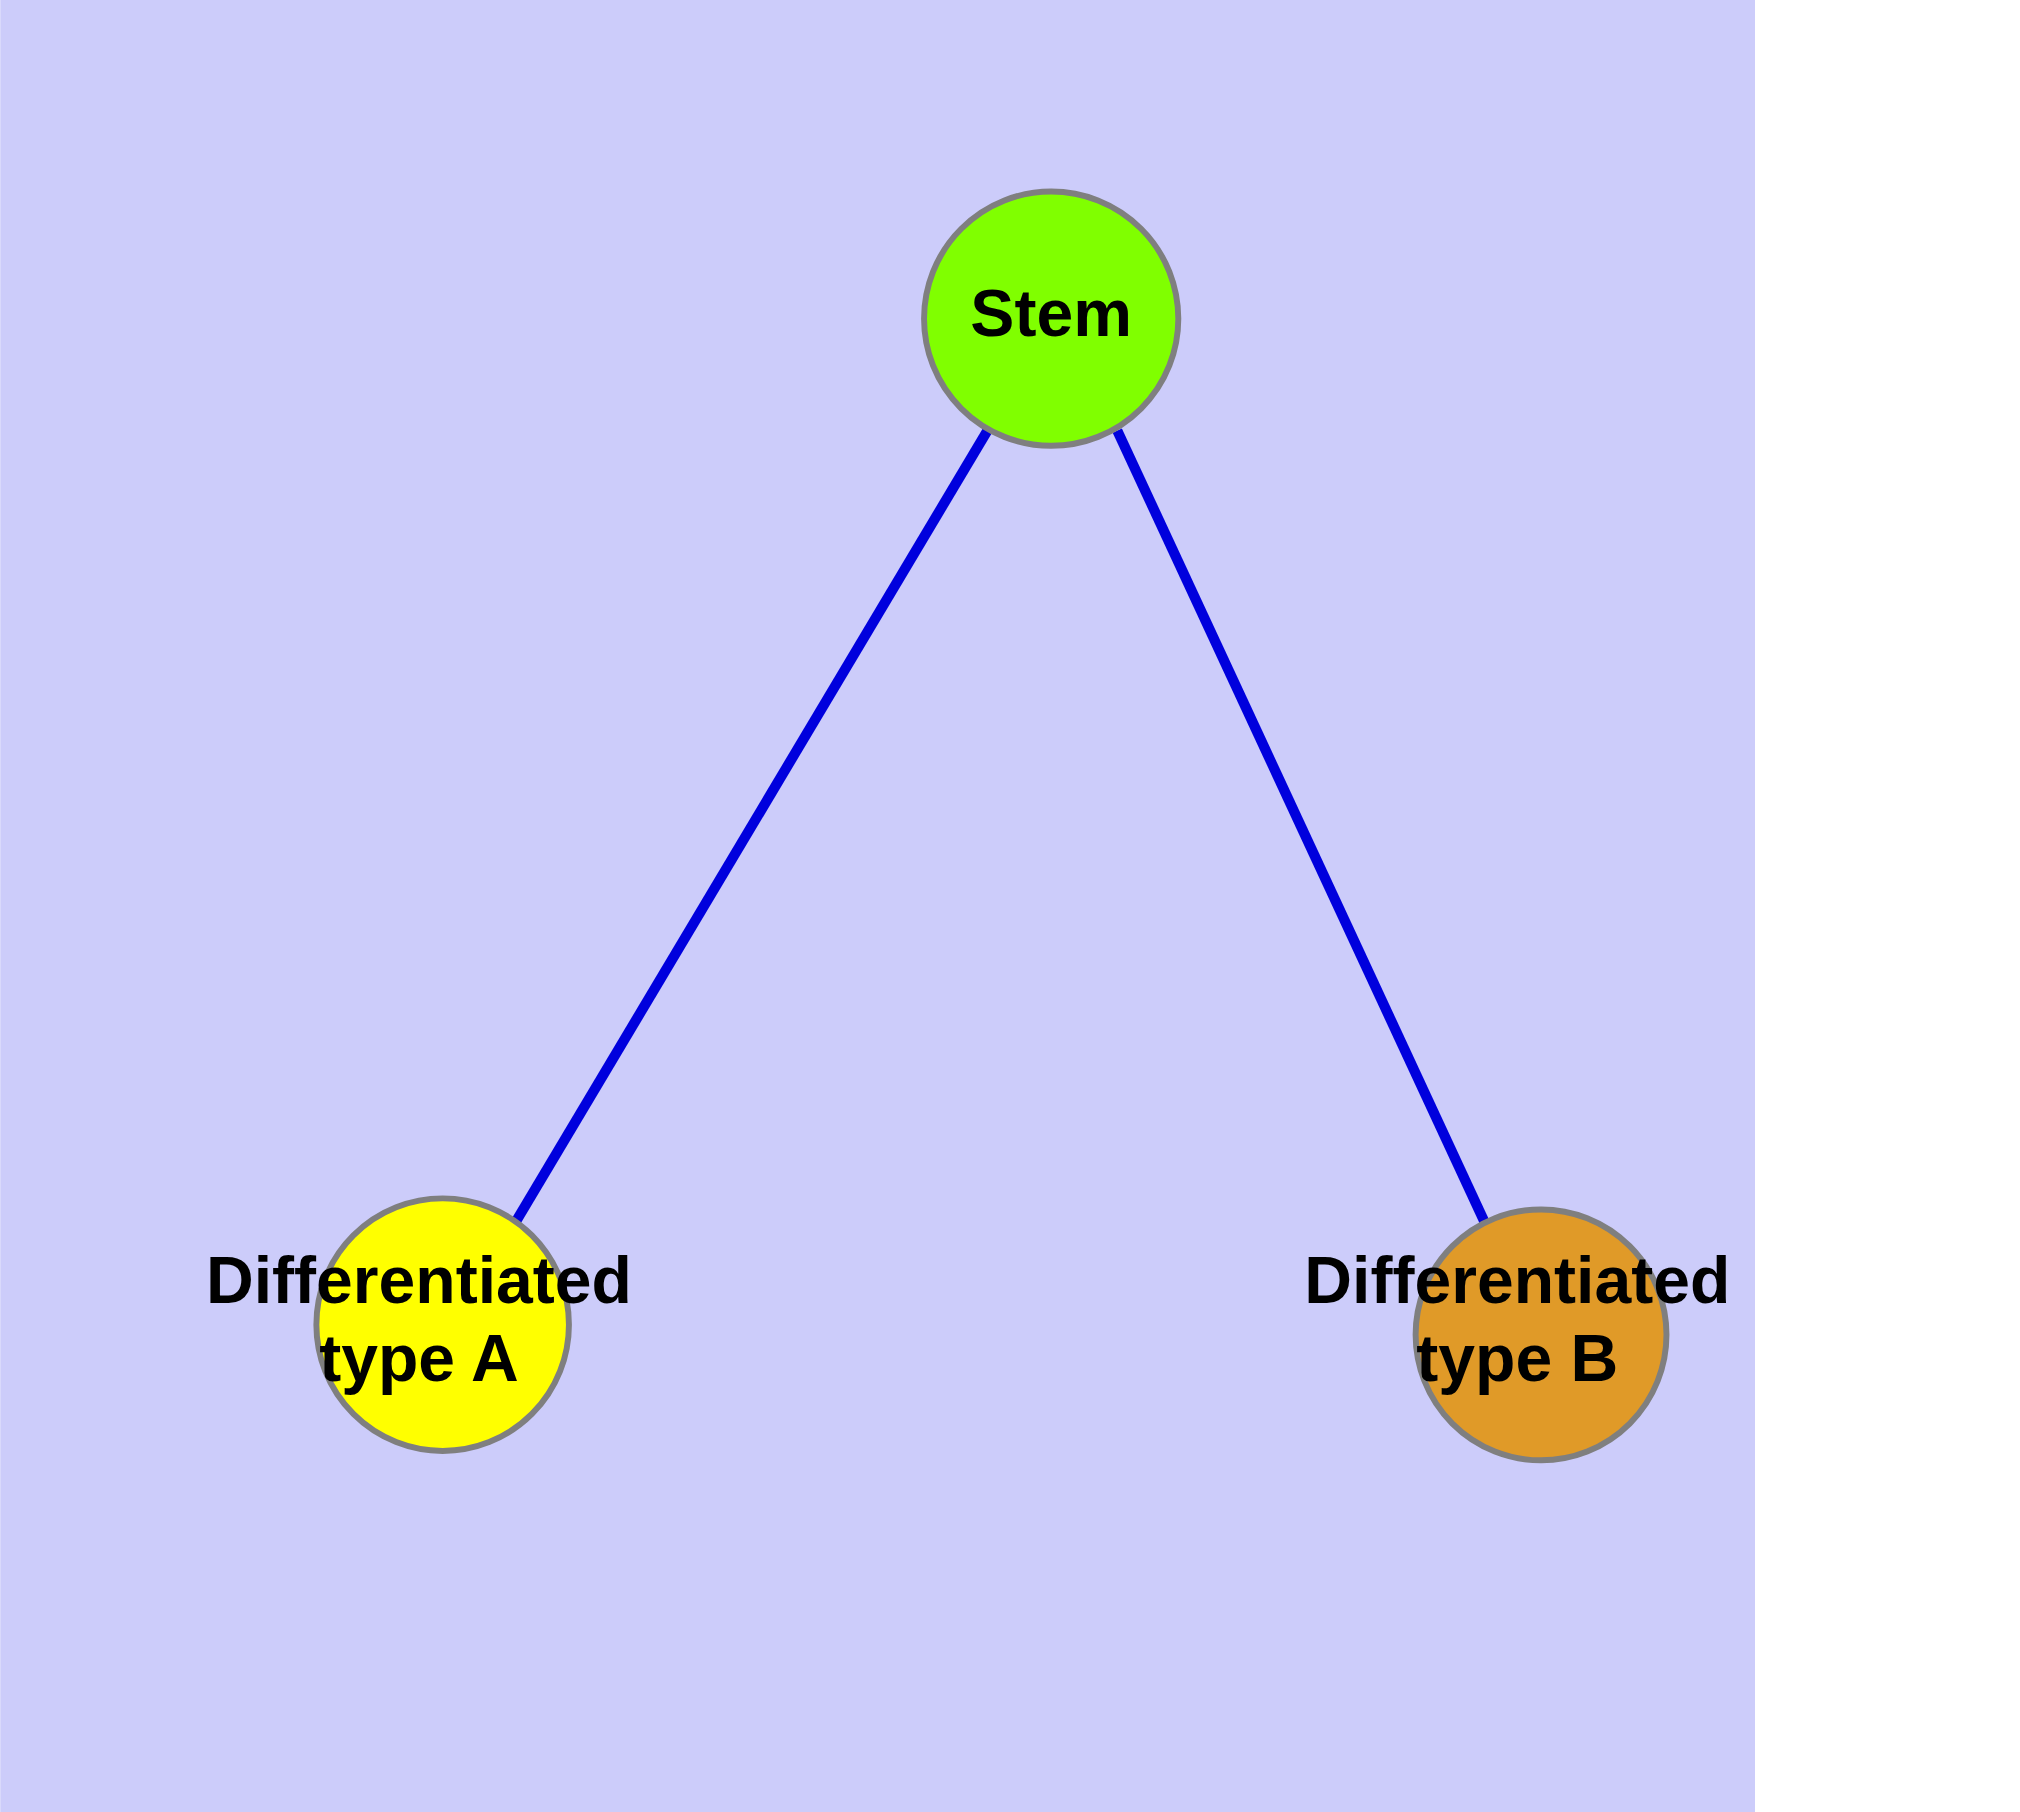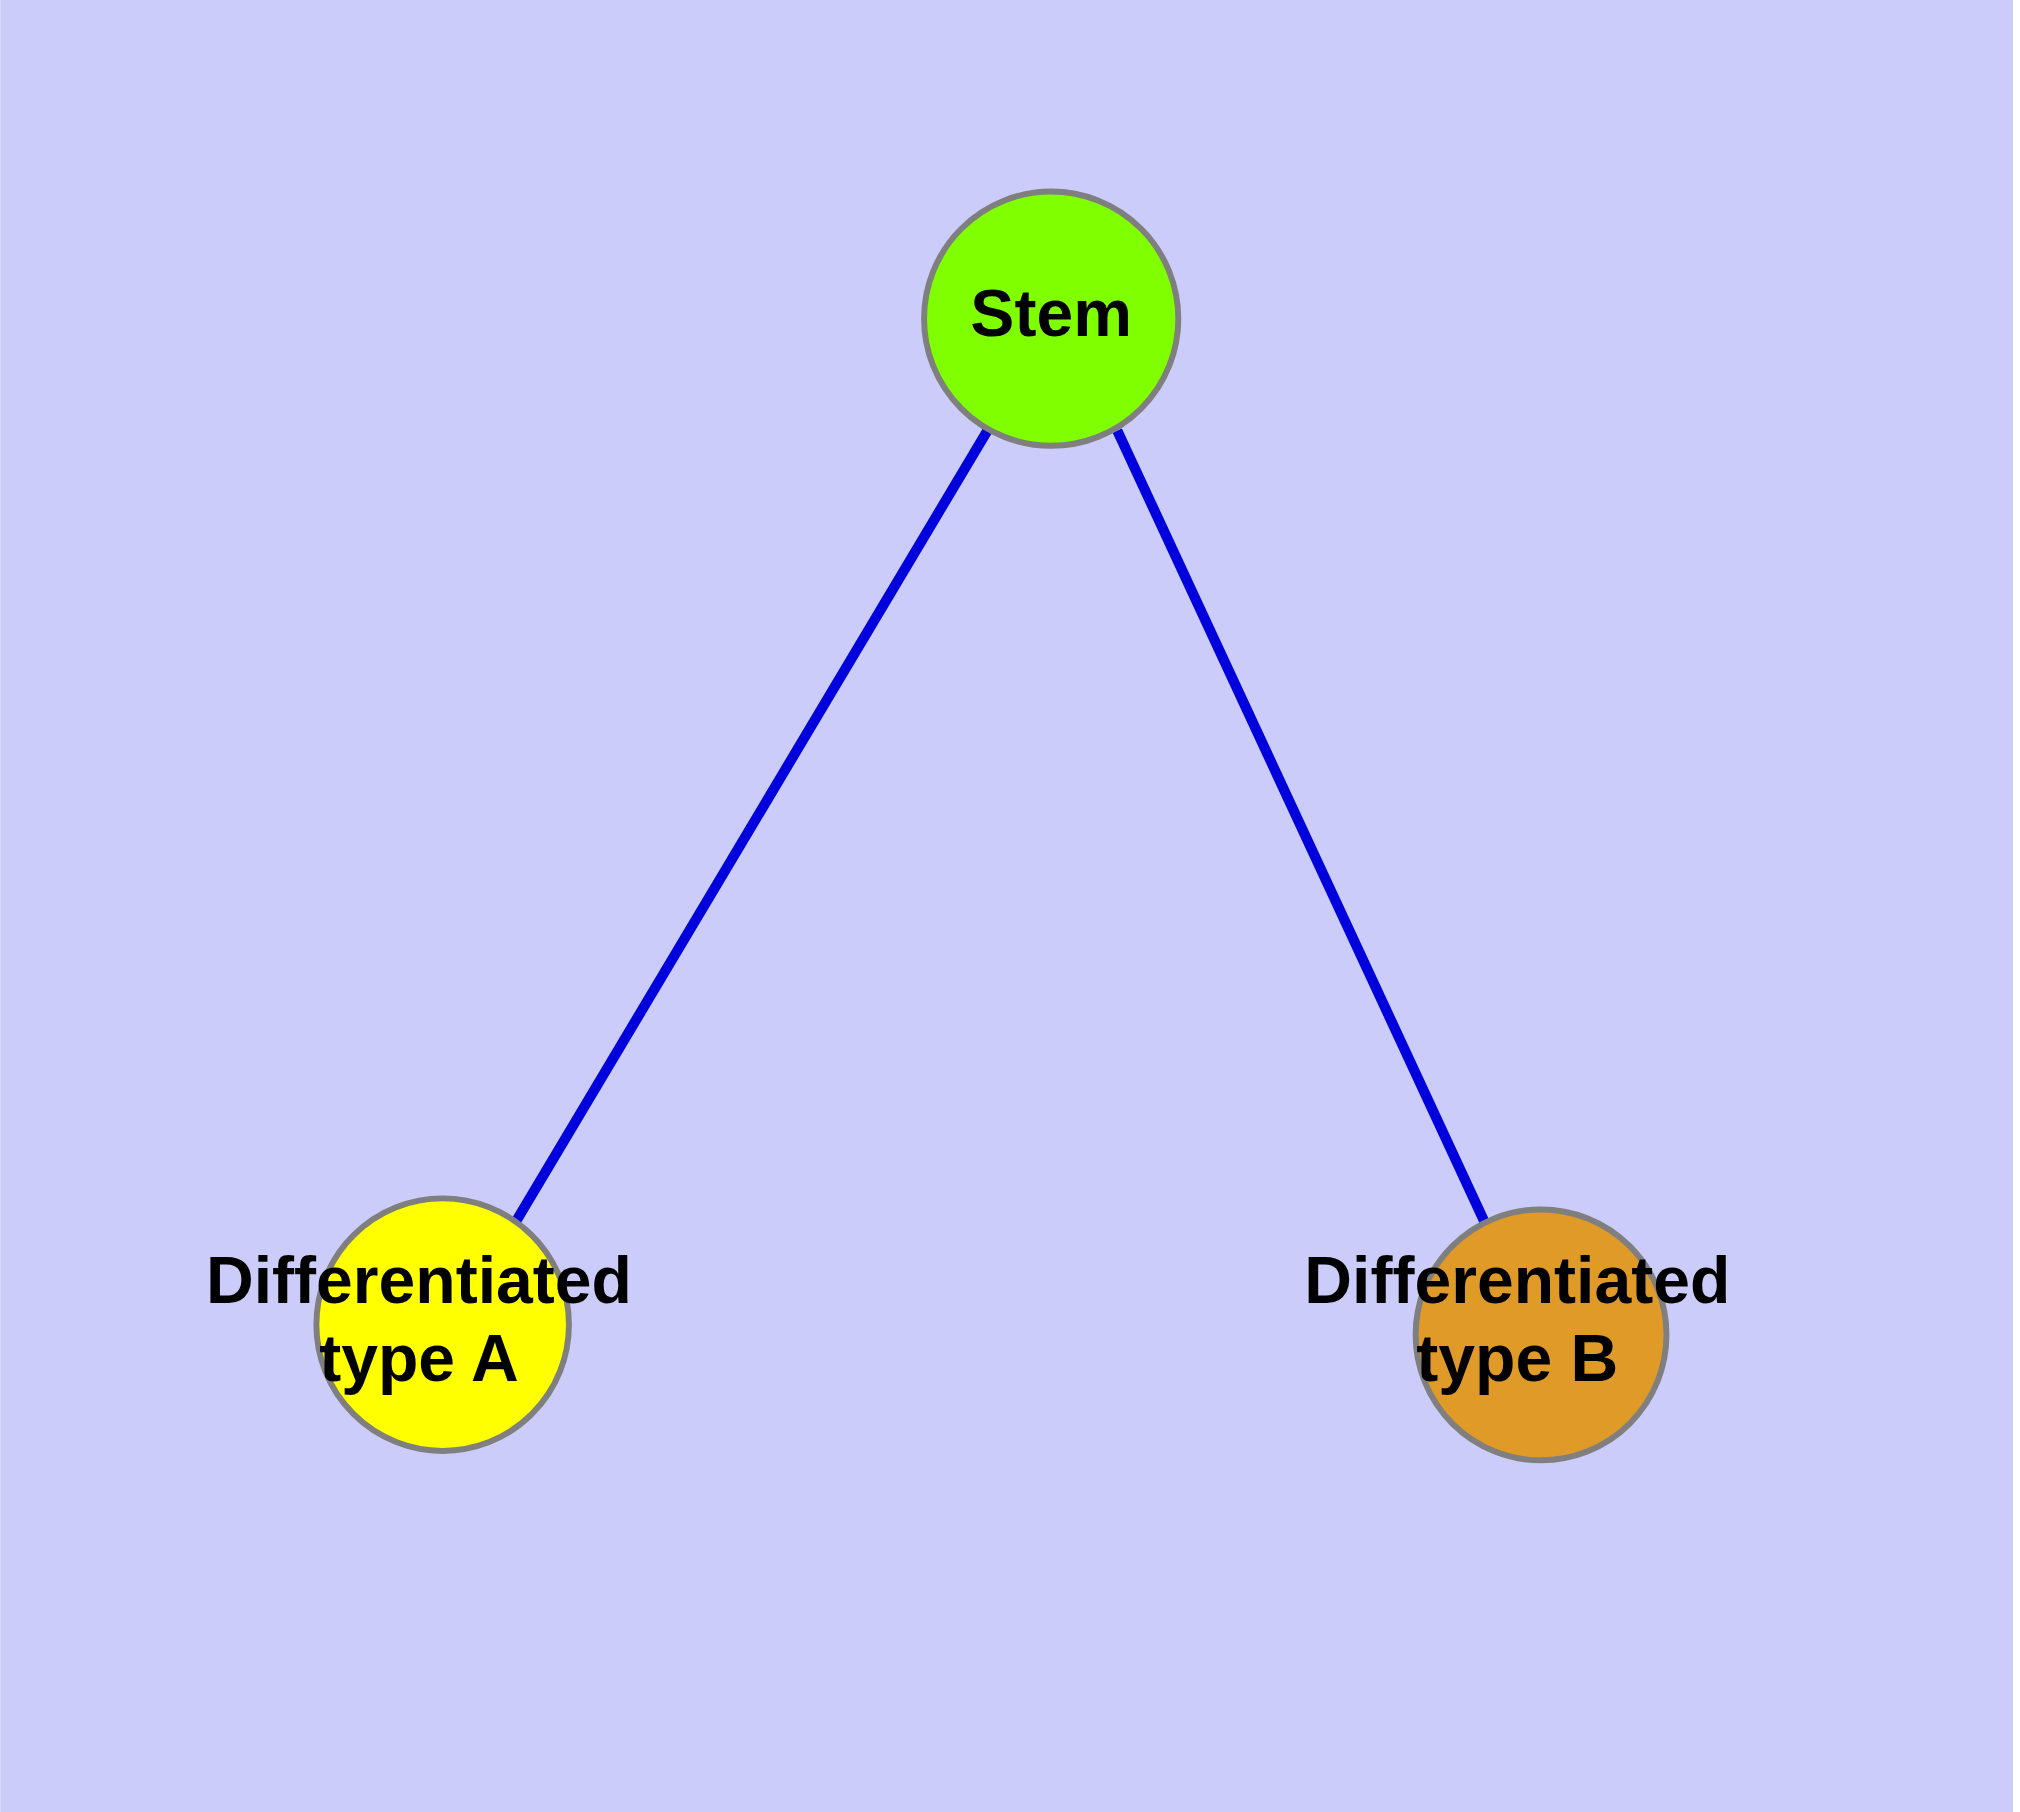--- a/index.html
+++ b/index.html
@@ -27,21 +27,21 @@
     font-weight: bold;
     fill: #000000;
     text-anchor: middle;
     dominant-baseline: middle;
     paint-order: normal;
   }
 </style>
 </head>
 <body>
 
-<div id="canvas" style="width: 2013px; height: 1812px;">
+<div id="canvas" style="width: 1755px; height: 1812px;">
   <svg id="graph-svg" viewBox="0 0 2384 2138">
 
     <rect id="bg-rect" x="0" y="0" width="2384" height="2138" fill="#ccccfa"></rect>
 
     <g id="edges-group">
       <line id="edge-0" x1="1166" y1="506" x2="605" y2="1447" stroke="#0000dd" stroke-width="12" stroke-linecap="butt"></line>
       <line id="edge-1" x1="1318" y1="508" x2="1751" y2="1441" stroke="#0000dd" stroke-width="12" stroke-linecap="butt"></line>
     </g>
 
     <g id="nodes-group">

